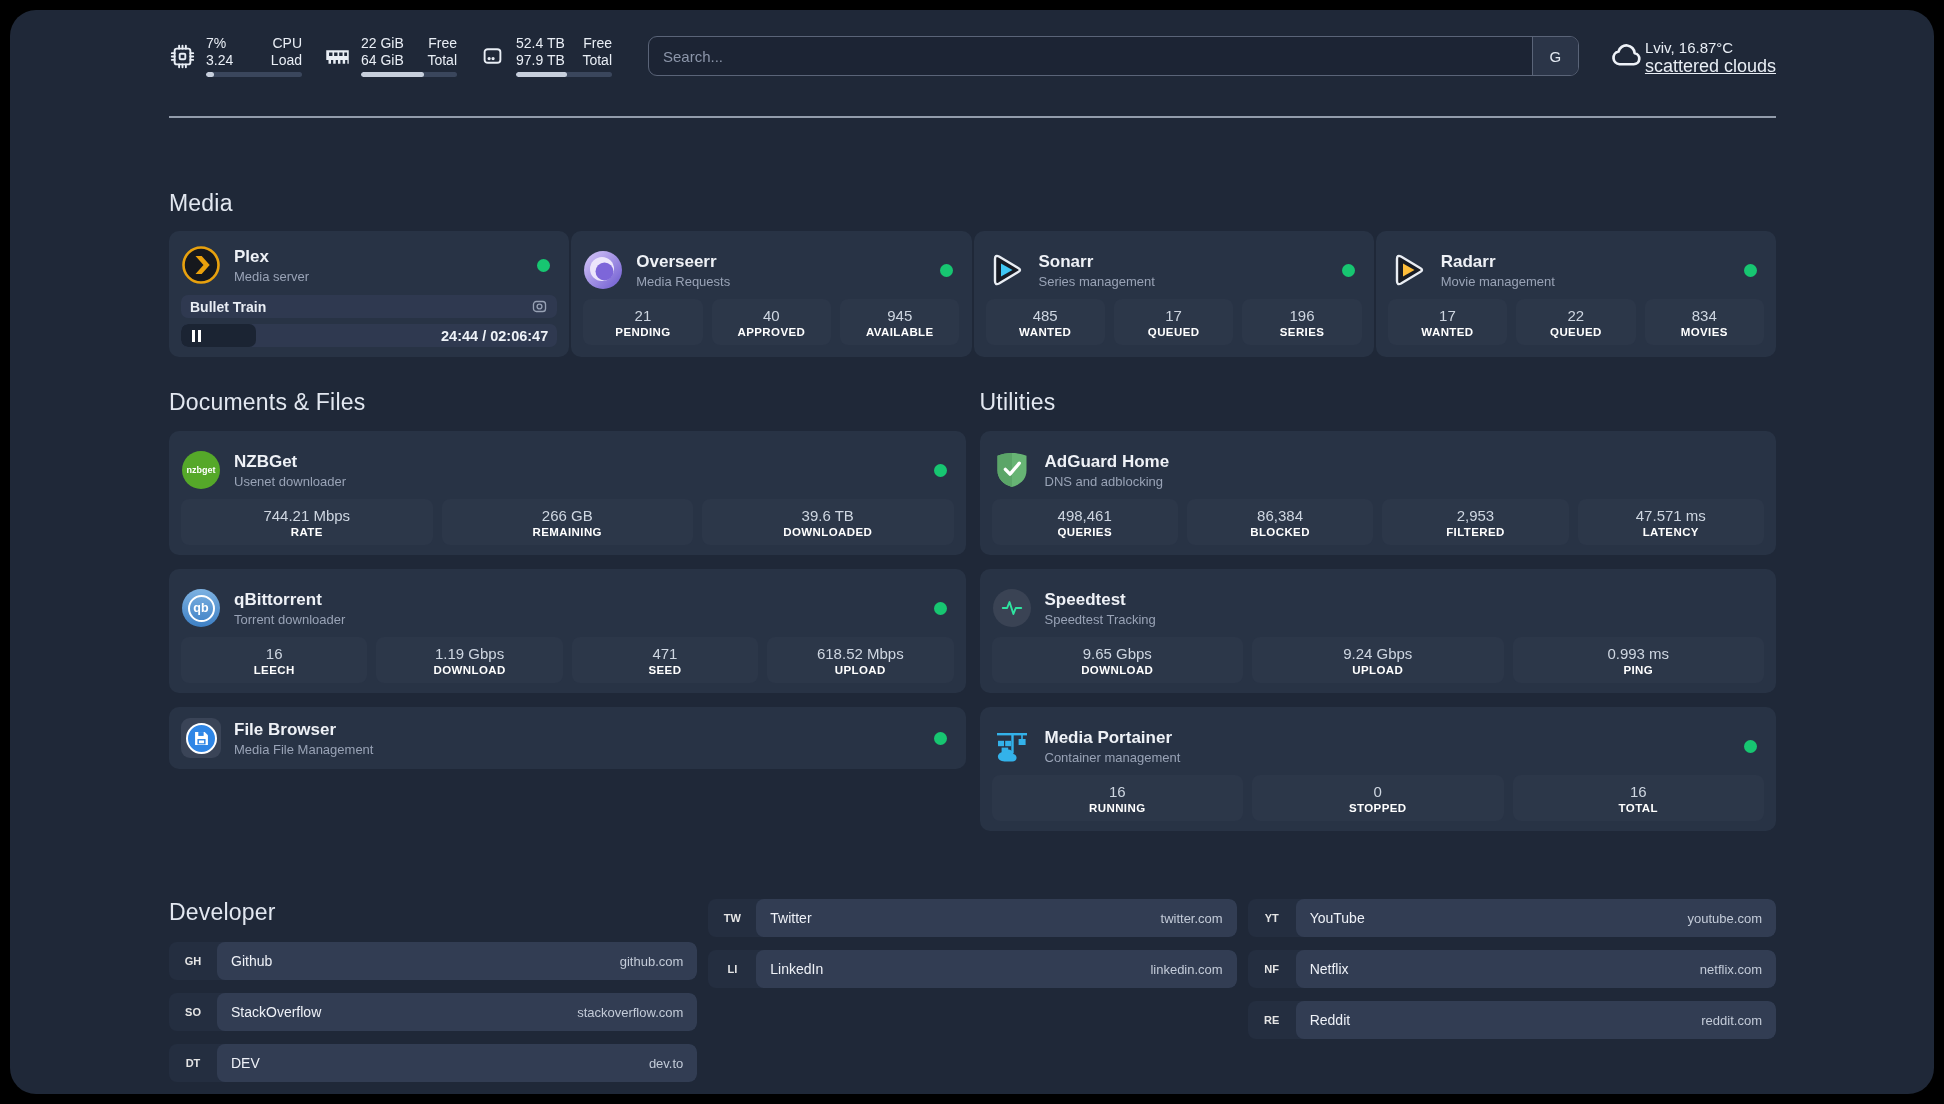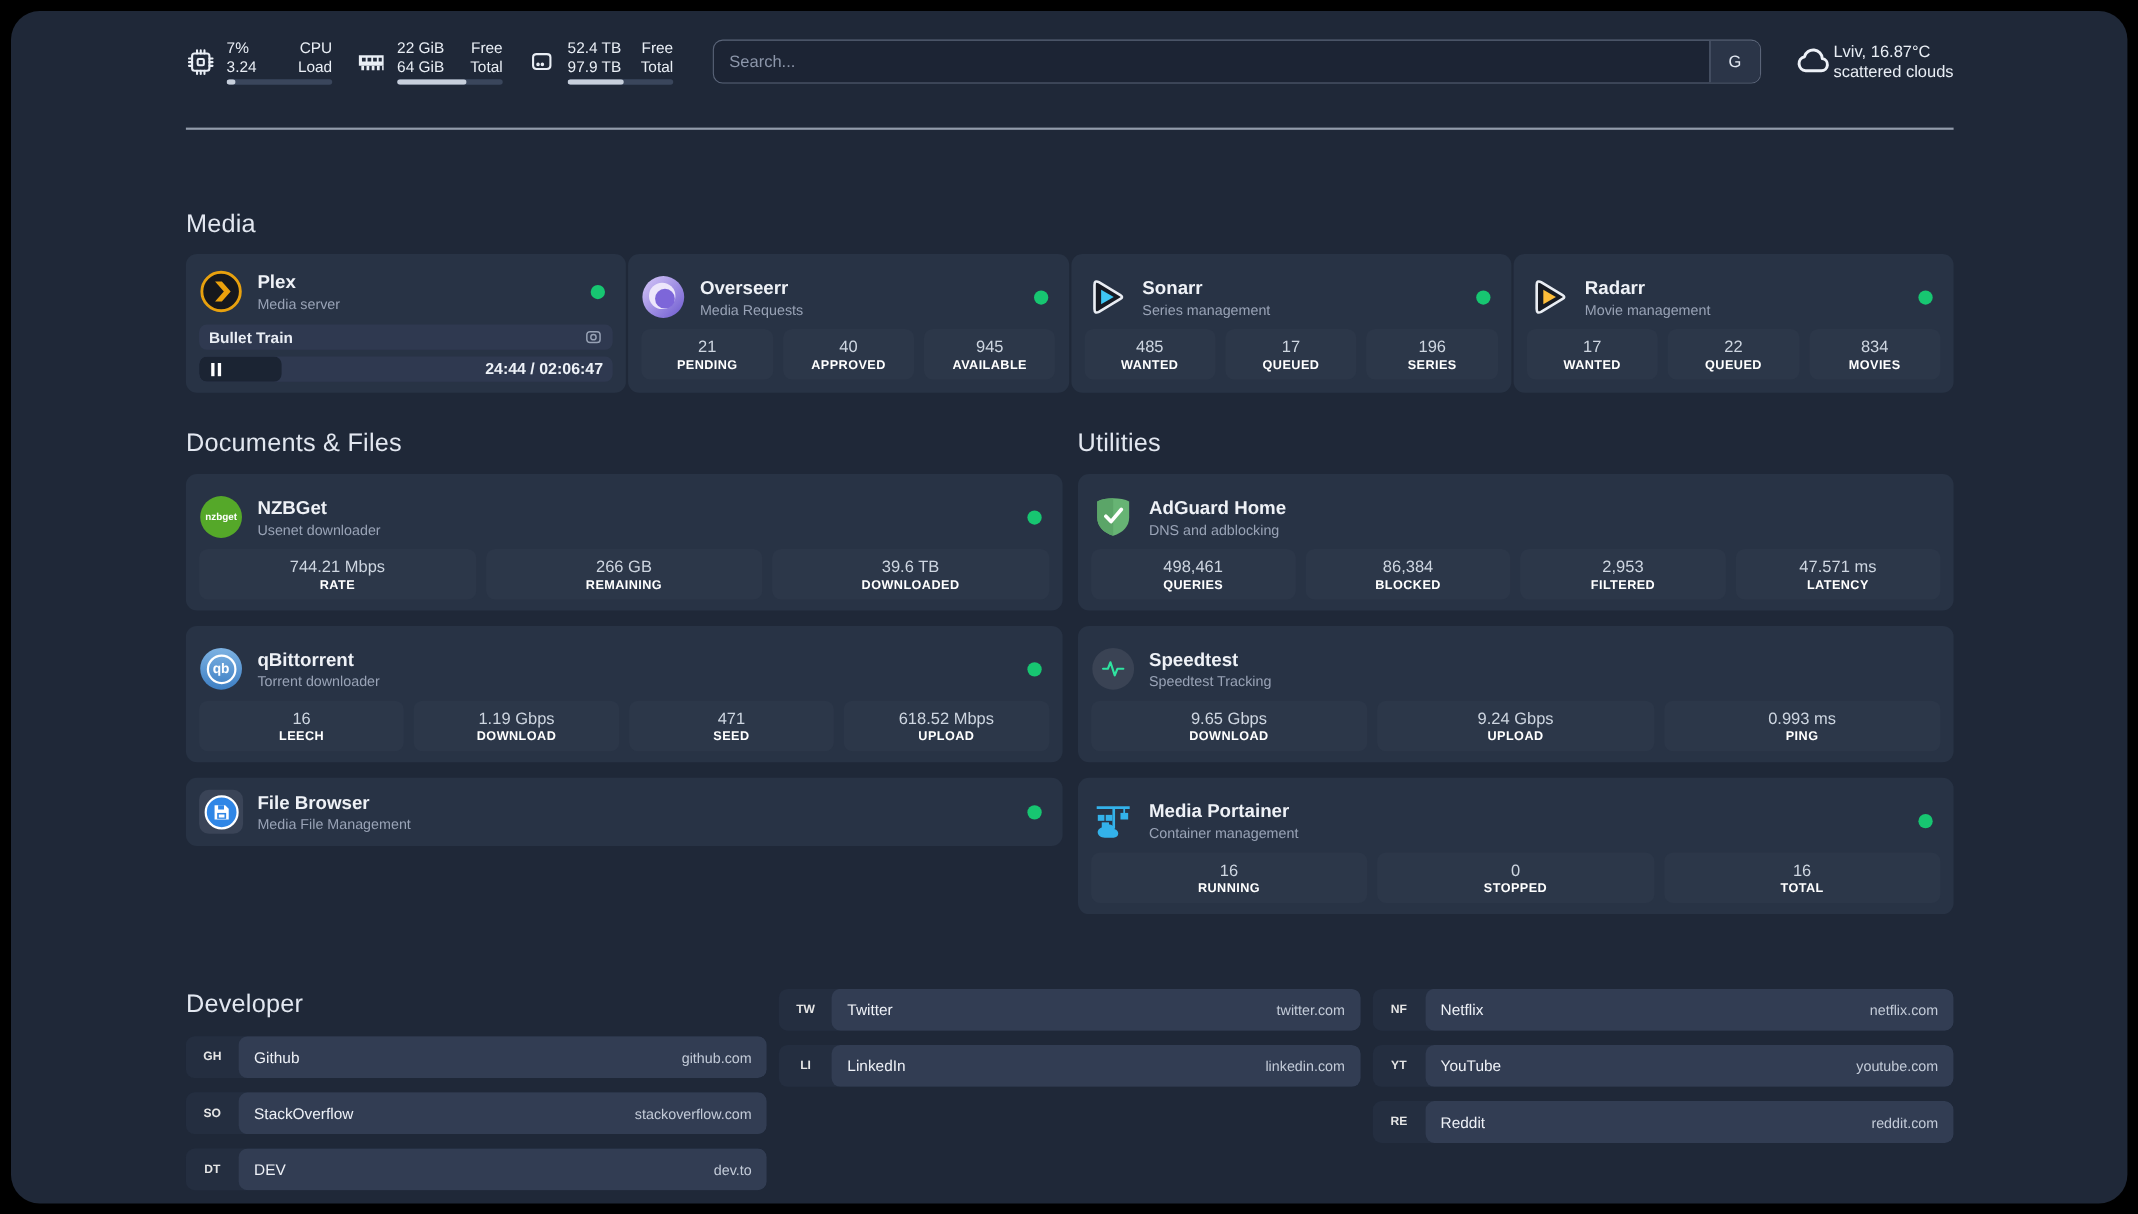--- a/index.html
+++ b/index.html
@@ -19,21 +19,21 @@
   .sg-col2{text-align:right;}
   .sg-bar{height:5px;border-radius:3px;background:#3a465c;margin-top:4px;overflow:hidden;}
   .sg-fill{height:100%;border-radius:3px;background:#c7cfdc;}
   .search{flex:1;display:flex;margin:0 30px 0 36px;height:40px;border:1.5px solid #5a6478;border-radius:9px;background:#1c2434;overflow:hidden;}
   .search input{flex:1;background:transparent;border:0;outline:none;padding:0 14px;color:#e8edf4;font-size:15px;}
   .search input::placeholder{color:#8c96aa;}
   .search-engine{width:46px;background:#2b3548;border-left:1.5px solid #5a6478;display:grid;place-items:center;color:#e3e9f2;font-size:15px;cursor:pointer;}
   .weather{display:flex;align-items:center;color:#e9eef5;}
   .weather svg{width:36px;height:36px;}
   .weather .w1{font-size:15px;line-height:19px;}
-  .weather .w2{font-size:15px;line-height:18px;}
+  .weather .w2{font-size:18px;line-height:18px;text-decoration:underline;}
   .divider{border:0;border-top:2px solid var(--line);opacity:.85;margin-top:34px;}
   
   h2{font-size:23px;font-weight:500;color:#e2e7f0;letter-spacing:.2px;}
   .media-h{margin:72px 0 14px;}
   
   .media-grid{display:grid;grid-template-columns:repeat(4,1fr);gap:2px;}
   .card{background:var(--card);border-radius:10px;padding:10px 12px;cursor:pointer;}
   .card-head{display:flex;align-items:center;gap:13px;height:58px;}
   .app-meta{display:flex;flex-direction:column;gap:2px;}
   .app-name{font-size:17px;font-weight:700;color:var(--t1);}
@@ -524,34 +524,34 @@
       <div class="bm-row">
         <span class="bm-abbr">LI</span>
         <span class="bm-bar">
             <span class="bm-name">LinkedIn</span>
             <span class="bm-url">linkedin.com</span>
           </span>
       </div>
     </div>
     <div class="bm-col">
       <div class="bm-row">
+        <span class="bm-abbr">YT</span>
+        <span class="bm-bar">
+            <span class="bm-name">YouTube</span>
+            <span class="bm-url">youtube.com</span>
+          </span>
+      </div>
+      <div class="bm-row">
         <span class="bm-abbr">NF</span>
         <span class="bm-bar">
             <span class="bm-name">Netflix</span>
             <span class="bm-url">netflix.com</span>
           </span>
       </div>
       <div class="bm-row">
-        <span class="bm-abbr">YT</span>
-        <span class="bm-bar">
-            <span class="bm-name">YouTube</span>
-            <span class="bm-url">youtube.com</span>
-          </span>
-      </div>
-      <div class="bm-row">
         <span class="bm-abbr">RE</span>
         <span class="bm-bar">
             <span class="bm-name">Reddit</span>
             <span class="bm-url">reddit.com</span>
           </span>
       </div>
     </div>
   </div>
 
 </div>

